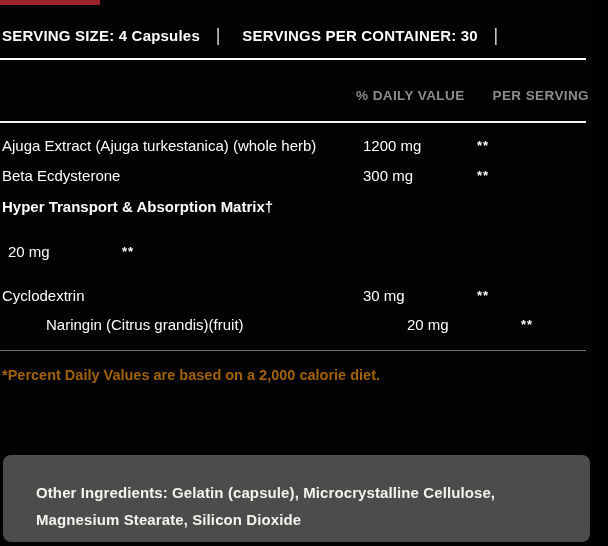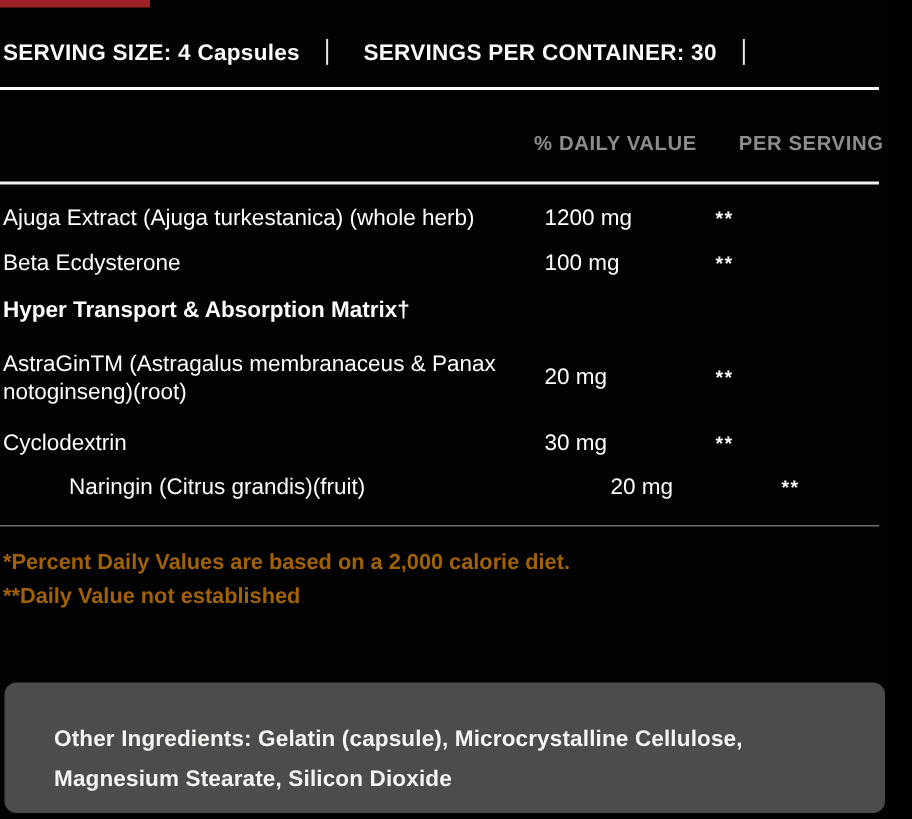--- a/index.html
+++ b/index.html
@@ -119,32 +119,31 @@
   <div class="facts-table">
 
     <div class="row">
       <span class="name">Ajuga Extract (Ajuga turkestanica) (whole herb)</span>
       <span class="amount">1200 mg</span>
       <span class="dv">**</span>
     </div>
 
     <div class="row">
       <span class="name">Beta Ecdysterone</span>
-      <span class="amount">100 mg</span>
+      <span class="amount">300 mg</span>
       <span class="dv">**</span>
     </div>
 
     <div class="row section">
       <span class="name">Hyper Transport &amp; Absorption Matrix†</span>
       <span class="amount"></span>
       <span class="dv"></span>
     </div>
 
     <div class="row tall">
-      <span class="name">AstraGinTM (Astragalus membranaceus &amp; Panax notoginseng)(root)</span>
       <span class="amount">20 mg</span>
       <span class="dv">**</span>
     </div>
 
     <div class="row">
       <span class="name">Cyclodextrin</span>
       <span class="amount">30 mg</span>
       <span class="dv">**</span>
     </div>
 
@@ -153,20 +152,19 @@
       <span class="amount">20 mg</span>
       <span class="dv">**</span>
     </div>
 
   </div>
 
   <hr class="divider gray">
 
   <div class="footnotes">
     <div class="footnote">*Percent Daily Values are based on a 2,000 calorie diet.</div>
-    <div class="footnote">**Daily Value not established</div>
   </div>
 
   <div class="other-box">
     <span>Other Ingredients: Gelatin (capsule), Microcrystalline Cellulose, Magnesium Stearate, Silicon Dioxide</span>
   </div>
 
 </div>
 
 </body></html>

